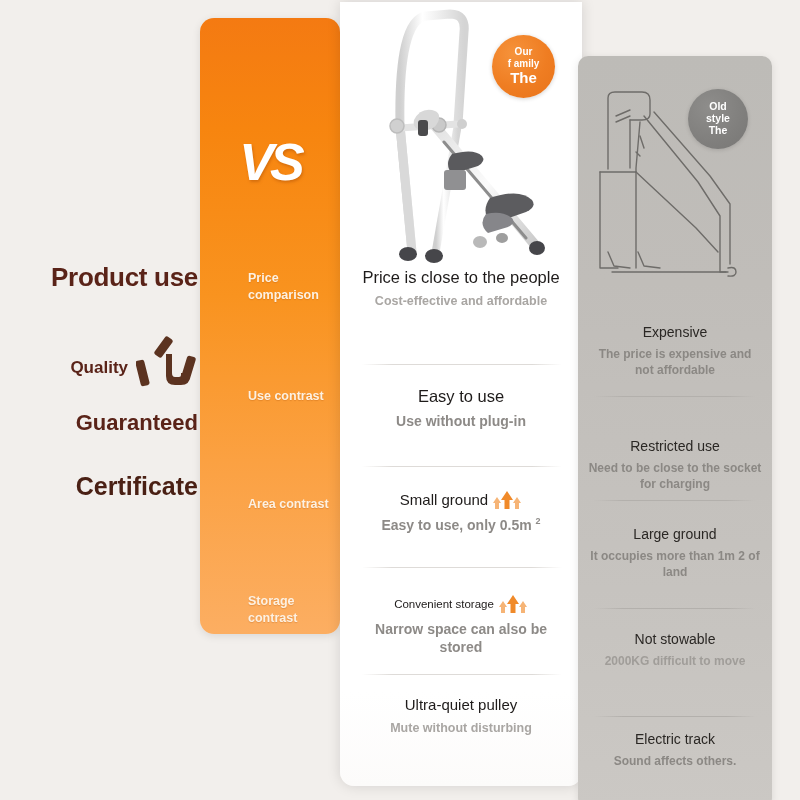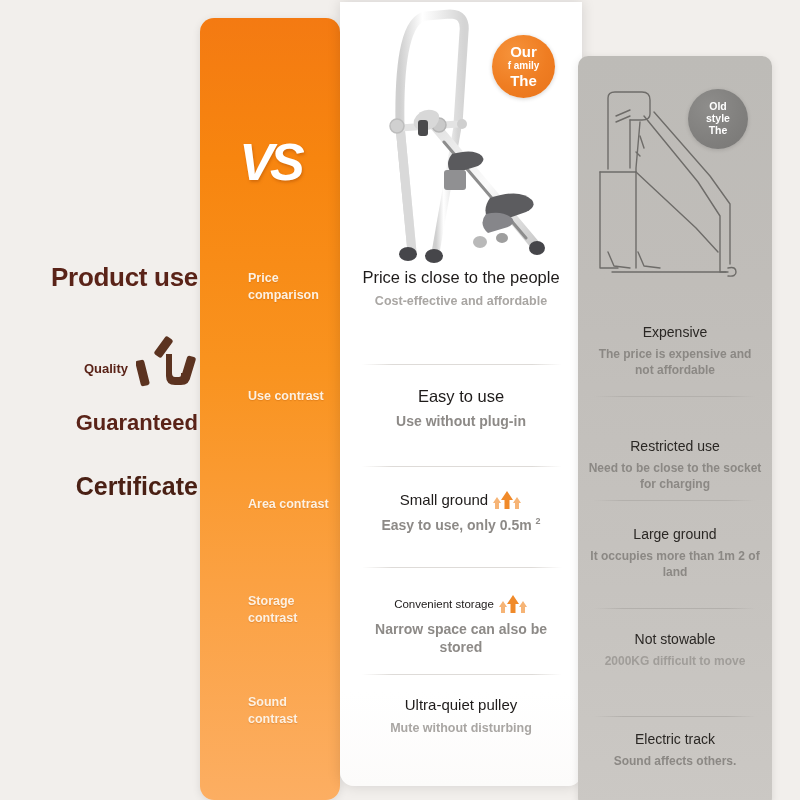--- a/index.html
+++ b/index.html
@@ -21,36 +21,36 @@
   .lc-product{
     left:28px;top:12px;width:170px;
     font-size:26px;font-weight:bold;letter-spacing:-0.3px;
     color:#5a2318;
     justify-content:flex-end;
   }
   .lc-quality{
     left:22px;top:88px;width:176px;
     justify-content:flex-end;gap:8px;
   }
-  .lc-quality .qtext{font-size:13px;font-weight:bold;color:#5a2318;}
+  .lc-quality .qtext{font-size:17px;font-weight:bold;color:#5a2318;}
   .lc-guaranteed{
     left:10px;top:160px;width:188px;
     font-size:22px;font-weight:bold;color:#5a2318;
     justify-content:flex-end;
   }
   .lc-certificate{
     left:8px;top:222px;width:190px;
     font-size:25px;font-weight:bold;color:#4a2014;
     justify-content:flex-end;
   }
   .heart-icon{width:62px;height:60px;flex:0 0 auto;position:relative;top:-2px;}
 
   
   .orange-panel{
-    position:absolute;left:200px;top:18px;width:140px;height:782px;
+    position:absolute;left:200px;top:18px;width:140px;height:616px;
     border-radius:14px;
     background:linear-gradient(180deg,#f47a12 0%,#f7850f 18%,#f9931f 45%,#fba142 72%,#fcae62 100%);
     box-shadow:0 2px 8px rgba(0,0,0,.10);
     overflow:hidden;
   }
   .vs-mark{
     position:absolute;left:0;top:118px;width:140px;
     text-align:center;
     font-size:52px;font-weight:bold;font-style:italic;
     color:#ffffff;letter-spacing:-4px;
@@ -77,21 +77,21 @@
   .badge{
     position:absolute;border-radius:50%;
     display:flex;flex-direction:column;align-items:center;justify-content:center;
     color:#fff;text-align:center;line-height:1.12;
   }
   .badge-ours{
     left:152px;top:33px;width:63px;height:63px;
     background:radial-gradient(circle at 35% 30%,#f6933b 0%,#ef7d22 55%,#e8731a 100%);
     box-shadow:0 1px 4px rgba(0,0,0,.18);
   }
-  .badge-ours .b1{font-size:15px;font-weight:bold;}
+  .badge-ours .b1{font-size:10px;font-weight:bold;}
   .badge-ours .b2{font-size:10px;font-weight:bold;}
   .badge-ours .b3{font-size:15px;font-weight:bold;margin-top:1px;}
 
   .badge-old{
     left:110px;top:33px;width:60px;height:60px;
     background:radial-gradient(circle at 35% 30%,#8e8d8b 0%,#807f7d 60%,#787775 100%);
     box-shadow:0 1px 4px rgba(0,0,0,.14);
   }
   .badge-old .b1,.badge-old .b2,.badge-old .b3{font-size:10.5px;font-weight:bold;}
 

